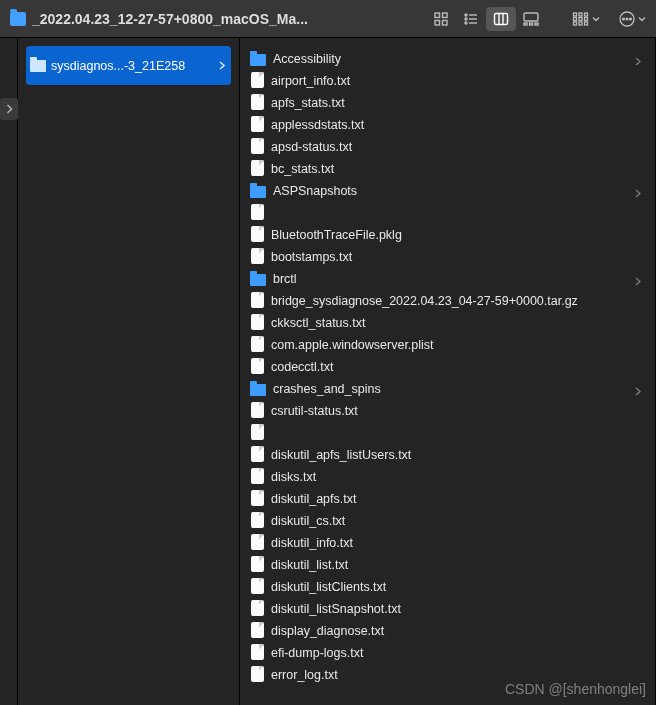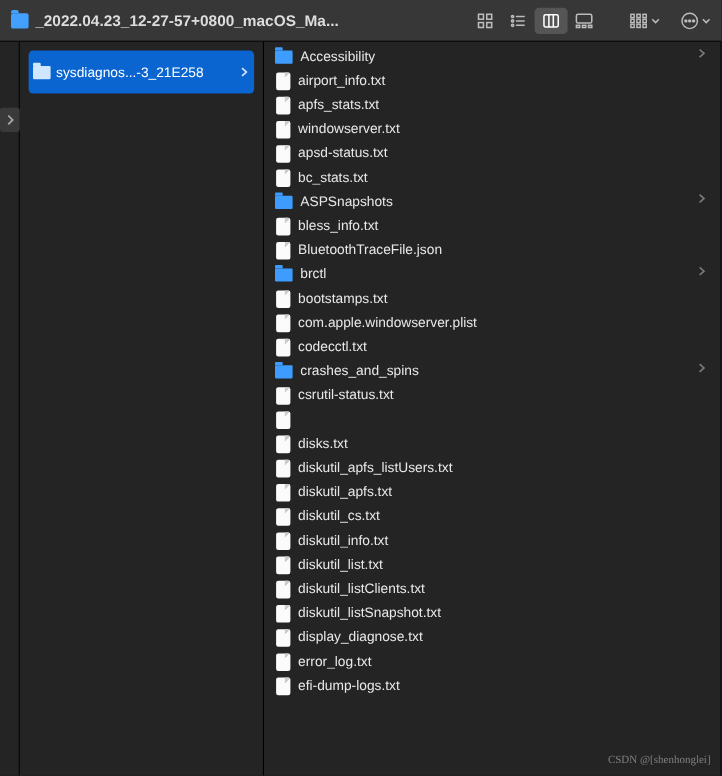--- a/index.html
+++ b/index.html
@@ -31,32 +31,32 @@
   .col0 { width:18px; background:#242424; }
   .col0 .chev { position:absolute; top:60px; left:0; width:18px; height:22px; background:#3a3a3a; border-radius:3px; display:flex; align-items:center; justify-content:center; color:#aaa; }
   .col1 { width:222px; background:#242424; padding-top:8px; }
   .pill { margin:0 8px; height:39px; background:#0a65d0; border-radius:4px; display:flex; align-items:center; padding:0 6px 0 4px; gap:5px; position:relative; }
   .pill .folder-ico { width:16px; height:12px; background:#cfe6ff; border-radius:1px; position:relative; flex:0 0 auto; }
   .pill .folder-ico::before { content:""; position:absolute; top:-3px; left:0; width:7px; height:3px; background:#cfe6ff; border-radius:1px 1px 0 0; }
   .pill .lbl { flex:1 1 auto; white-space:nowrap; overflow:hidden; text-overflow:ellipsis; color:#fff; font-size:12.5px; }
   .pill .arrow { color:#d0e4ff; flex:0 0 auto; }
   .col2 { flex:1 1 auto; background:#242424; }
   .file-list { list-style:none; padding-top:6px; }
-  .row { height:22px; display:flex; align-items:flex-start; padding:0 14px 0 10px; gap:7px; position:relative; }
+  .row { height:22px; display:flex; align-items:flex-end; padding:0 14px 0 10px; gap:7px; position:relative; }
   .row .name { flex:1 1 auto; white-space:nowrap; overflow:hidden; text-overflow:ellipsis; color:#e8e8e8; font-size:12.5px; }
   .row .row-arrow { color:#7a7a7a; font-size:12px; }
   .ico { width:16px; height:16px; position:relative; flex:0 0 auto; }
   .ico.folder { width:16px; height:12px; background:#3e9cff; border-radius:1px; margin-top:2px; }
   .ico.folder::before { content:""; position:absolute; top:-3px; left:0; width:7px; height:3px; background:#3e9cff; border-radius:1px 1px 0 0; }
   .ico.file { width:13px; height:16px; background:#fbfbfb; border-radius:2px; margin-left:1px; }
   .ico.file::before { content:""; position:absolute; top:0; right:0; width:5px; height:5px; background:linear-gradient(135deg,#ccc 50%, transparent 50%); border-top-right-radius:2px; }
   .watermark {
     position:absolute; right:10px; bottom:8px;
-    color:rgba(200,200,200,0.55); font-size:10px;
-    font-family: Liberation Serif, serif; pointer-events:none;
+    color:rgba(200,200,200,0.55); font-size:14px;
+    font-family: Liberation Sans, sans-serif; pointer-events:none;
   }
 </style>
 </head>
 <body>
 
 <div class="toolbar">
   <div class="title-wrap">
     <span class="title-icon"></span>
     <span class="title-text">_2022.04.23_12-27-57+0800_macOS_Ma...</span>
   </div>
@@ -160,59 +160,66 @@
         <li class="row">
           <span class="ico file"></span>
           <span class="name">airport_info.txt</span>
         </li>
         <li class="row">
           <span class="ico file"></span>
           <span class="name">apfs_stats.txt</span>
         </li>
         <li class="row">
           <span class="ico file"></span>
-          <span class="name">windowserver.txt</span>
+          <span class="name">applessdstats.txt</span>
         </li>
         <li class="row">
           <span class="ico file"></span>
           <span class="name">apsd-status.txt</span>
         </li>
         <li class="row">
           <span class="ico file"></span>
           <span class="name">bc_stats.txt</span>
         </li>
         <li class="row">
           <span class="ico folder"></span>
           <span class="name">ASPSnapshots</span>
           <span class="row-arrow">
             <svg width="6" height="9" viewBox="0 0 6 9">
               <path d="M1 1 L5 4.5 L1 8" fill="none" stroke="currentColor" stroke-width="1.5"></path>
             </svg>
           </span>
         </li>
         <li class="row">
           <span class="ico file"></span>
-          <span class="name">bless_info.txt</span>
-        </li>
-        <li class="row">
-          <span class="ico file"></span>
-          <span class="name">BluetoothTraceFile.json</span>
+        </li>
+        <li class="row">
+          <span class="ico file"></span>
+          <span class="name">BluetoothTraceFile.pklg</span>
+        </li>
+        <li class="row">
+          <span class="ico file"></span>
+          <span class="name">bootstamps.txt</span>
         </li>
         <li class="row">
           <span class="ico folder"></span>
           <span class="name">brctl</span>
           <span class="row-arrow">
             <svg width="6" height="9" viewBox="0 0 6 9">
               <path d="M1 1 L5 4.5 L1 8" fill="none" stroke="currentColor" stroke-width="1.5"></path>
             </svg>
           </span>
         </li>
         <li class="row">
           <span class="ico file"></span>
-          <span class="name">bootstamps.txt</span>
+          <span class="name">bridge_sysdiagnose_2022.04.23_04-27-59+0000.tar.gz</span>
+        </li>
+        <li class="row">
+          <span class="ico file"></span>
+          <span class="name">ckksctl_status.txt</span>
         </li>
         <li class="row">
           <span class="ico file"></span>
           <span class="name">com.apple.windowserver.plist</span>
         </li>
         <li class="row">
           <span class="ico file"></span>
           <span class="name">codecctl.txt</span>
         </li>
         <li class="row">
@@ -226,28 +233,28 @@
         </li>
         <li class="row">
           <span class="ico file"></span>
           <span class="name">csrutil-status.txt</span>
         </li>
         <li class="row">
           <span class="ico file"></span>
         </li>
         <li class="row">
           <span class="ico file"></span>
+          <span class="name">diskutil_apfs_listUsers.txt</span>
+        </li>
+        <li class="row">
+          <span class="ico file"></span>
           <span class="name">disks.txt</span>
         </li>
         <li class="row">
           <span class="ico file"></span>
-          <span class="name">diskutil_apfs_listUsers.txt</span>
-        </li>
-        <li class="row">
-          <span class="ico file"></span>
           <span class="name">diskutil_apfs.txt</span>
         </li>
         <li class="row">
           <span class="ico file"></span>
           <span class="name">diskutil_cs.txt</span>
         </li>
         <li class="row">
           <span class="ico file"></span>
           <span class="name">diskutil_info.txt</span>
         </li>
@@ -262,23 +269,23 @@
         <li class="row">
           <span class="ico file"></span>
           <span class="name">diskutil_listSnapshot.txt</span>
         </li>
         <li class="row">
           <span class="ico file"></span>
           <span class="name">display_diagnose.txt</span>
         </li>
         <li class="row">
           <span class="ico file"></span>
+          <span class="name">efi-dump-logs.txt</span>
+        </li>
+        <li class="row">
+          <span class="ico file"></span>
           <span class="name">error_log.txt</span>
         </li>
-        <li class="row">
-          <span class="ico file"></span>
-          <span class="name">efi-dump-logs.txt</span>
-        </li>
       </ul>
   </div>
 </div>
 
 <div class="watermark">CSDN @[shenhonglei]</div>
 
 </body></html>

